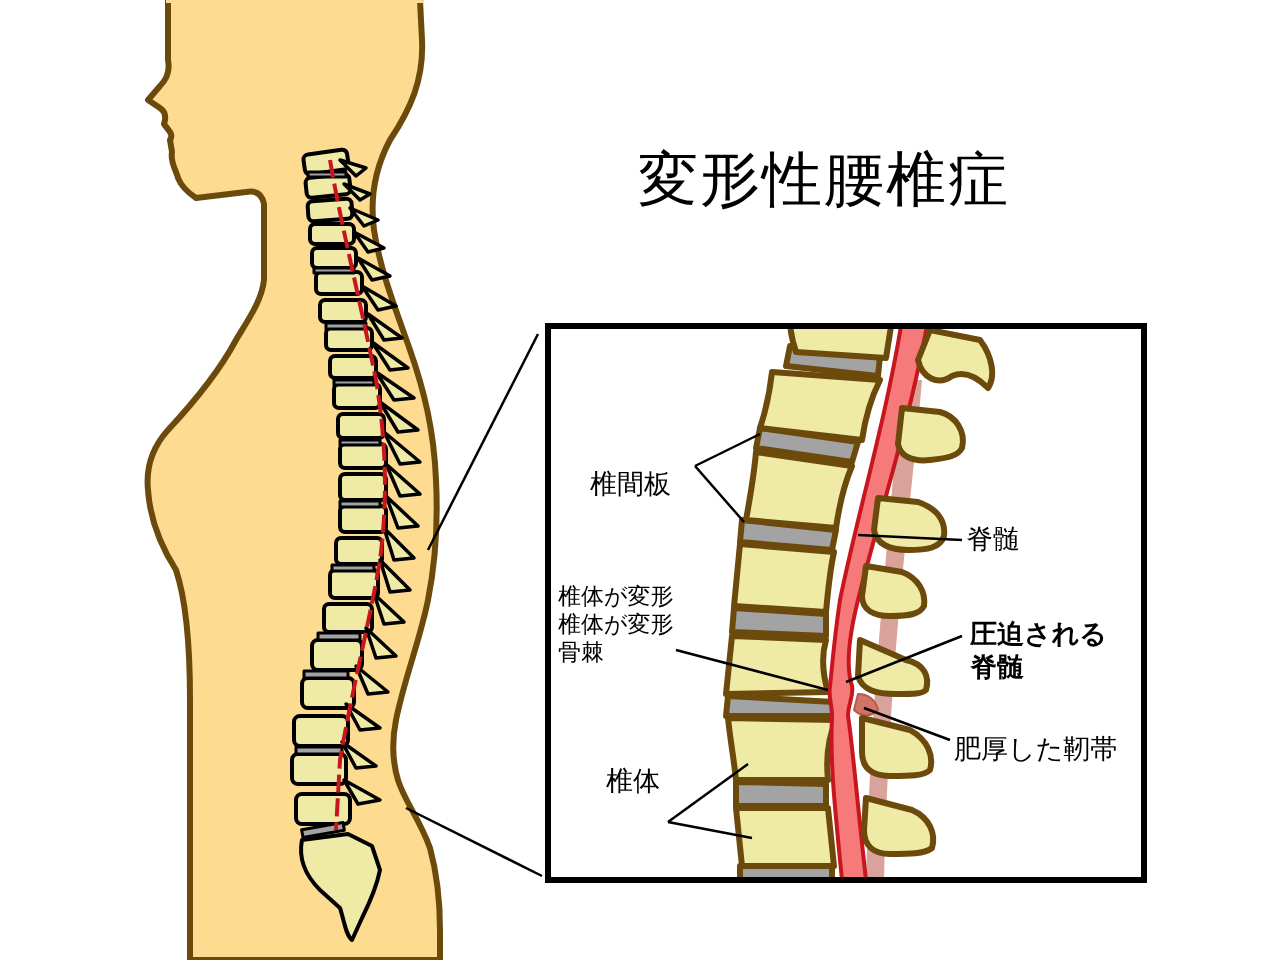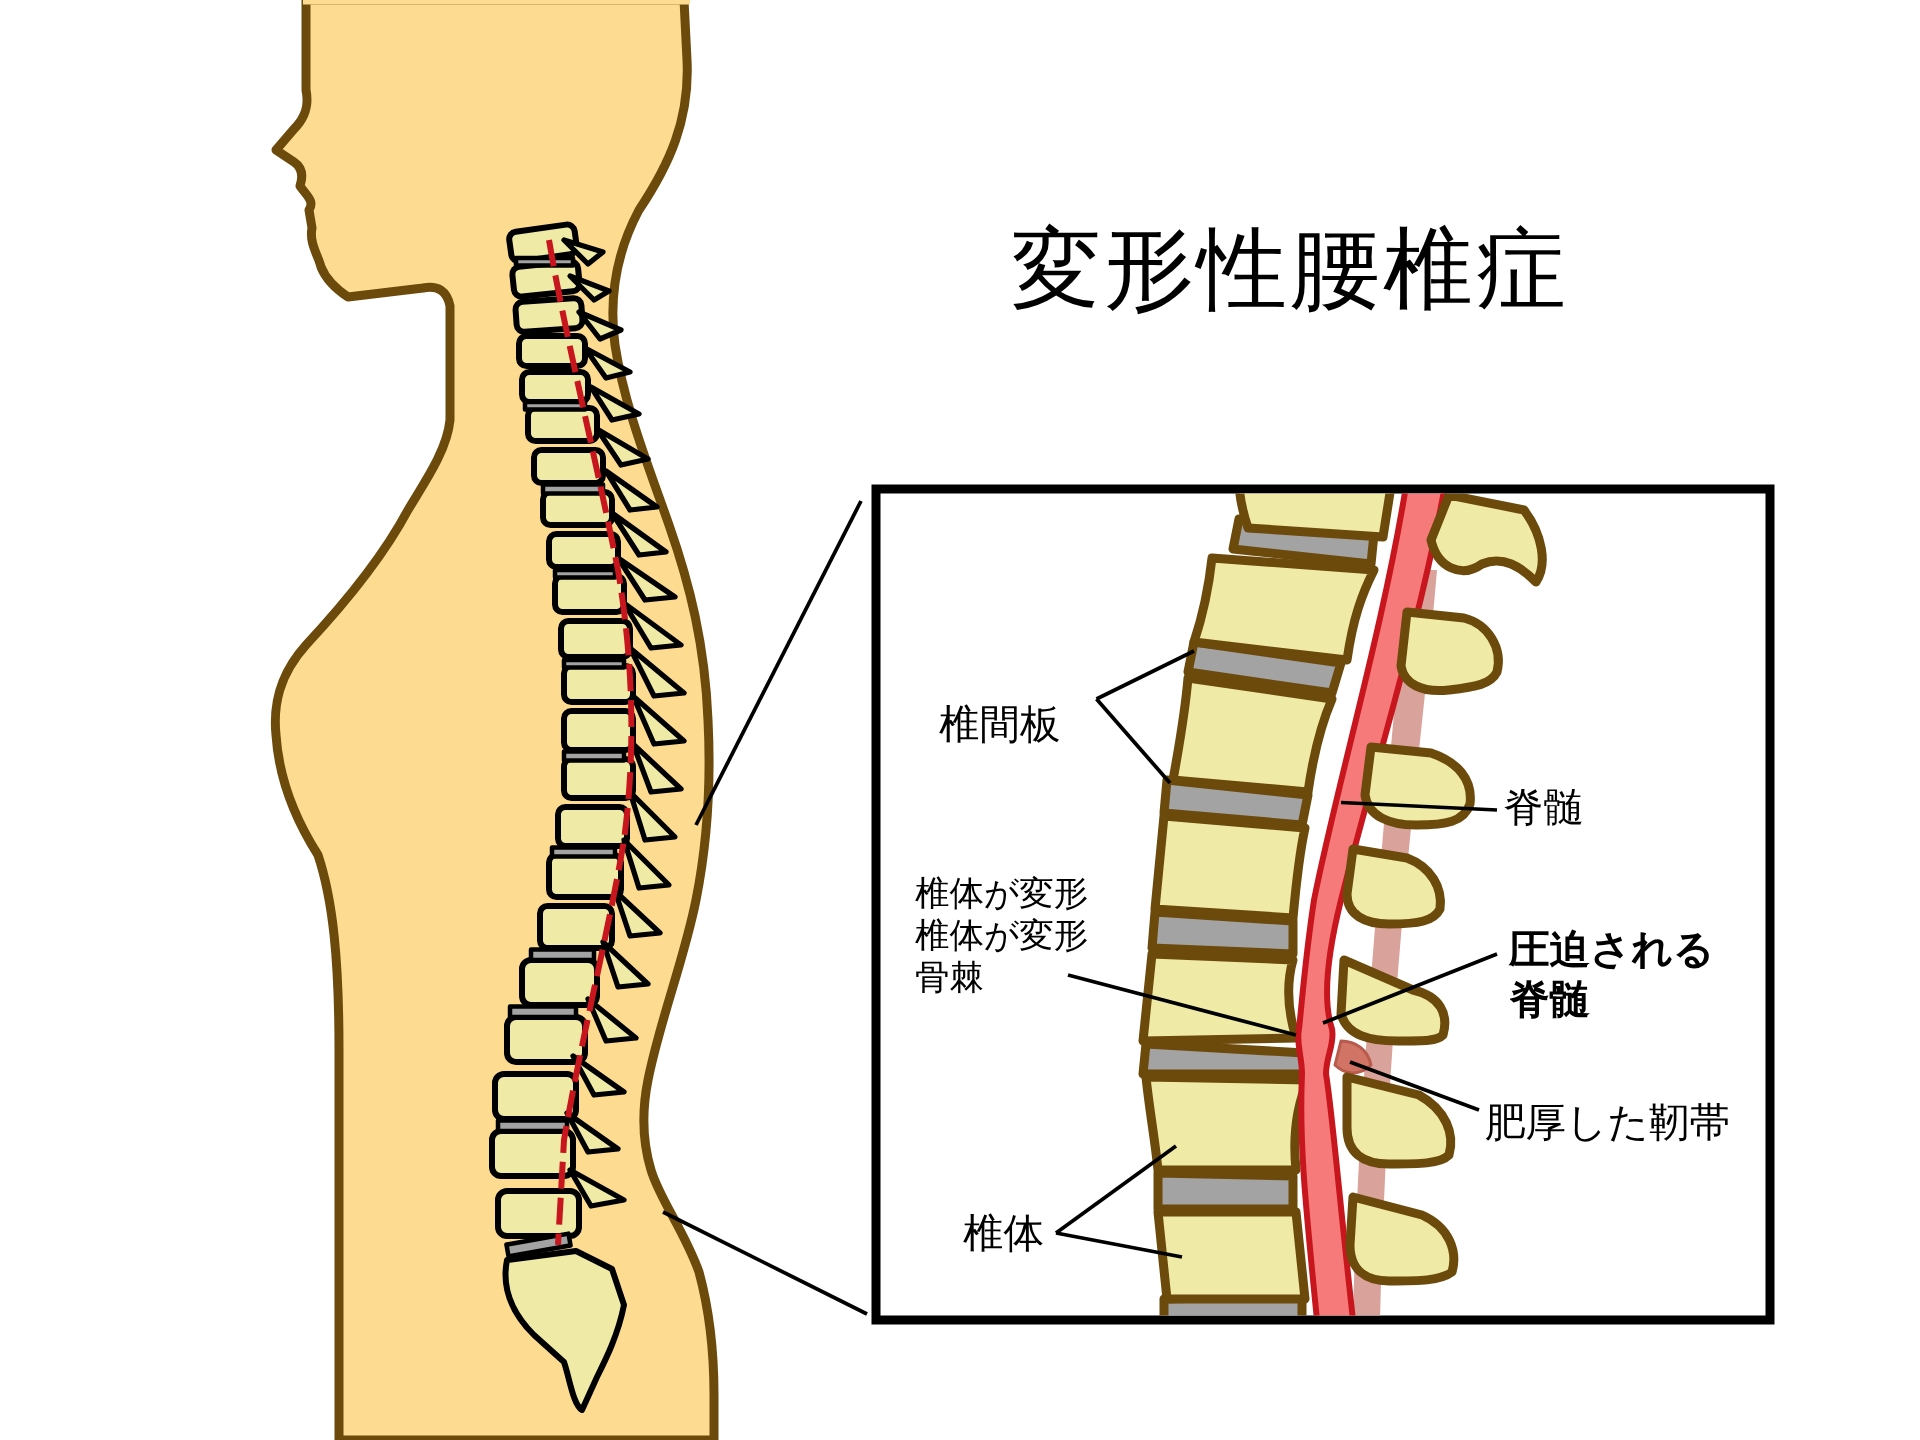--- a/index.html
+++ b/index.html
@@ -1,18 +1,18 @@
 <!DOCTYPE html>
 <html><head>
   <meta charset="utf-8">
   <style>
     html, body { margin: 0; padding: 0; background: #ffffff; }
     body { width: 1280px; height: 960px; position: relative; overflow: hidden;
            font-family: "DejaVu Sans", "Liberation Sans", sans-serif; }
-    #stage { position: absolute; left: 0; top: 0; width: 1208px; height: 960px; margin-left: 36px; }
+    #stage { position: absolute; left: 0; top: 0; width: 1208px; height: 960px; }
     .title { position: absolute; left: 638px; top: 140px; font-size: 60px; color: #000;
              letter-spacing: 2px; font-family: "DejaVu Serif", "Liberation Serif", serif; white-space: nowrap; }
     .label { position: absolute; color: #000; font-size: 27px; line-height: 33px; white-space: nowrap;
              font-family: "DejaVu Sans", "Liberation Sans", sans-serif; }
     .label.small { font-size: 23px; line-height: 28px; }
   </style>
 </head>
 <body>
 
 <div id="stage">
@@ -171,27 +171,27 @@
     </g>
   </svg>
 
   
   <div class="title">変形性腰椎症</div>
 
   <div class="label" style="left:590px; top:467px;">椎間板</div>
 
   <div class="label" style="left:966px; top:522px;">脊髄</div>
 
-  <div class="label small" style="left:574px; top:582px;">
+  <div class="label small" style="left:558px; top:582px;">
     <div>椎体が変形</div>
     <div>椎体が変形</div>
     <div>骨棘</div>
   </div>
 
   <div class="label" style="left:970px; top:617px;font-weight:bold;">
     <div>圧迫される</div>
     <div>脊髄</div>
   </div>
 
   <div class="label" style="left:954px; top:732px;text-align:center;">肥厚した靭帯</div>
 
-  <div class="label" style="left:606px; top:806px;">椎体</div>
+  <div class="label" style="left:606px; top:764px;">椎体</div>
 </div>
 
 </body></html>

